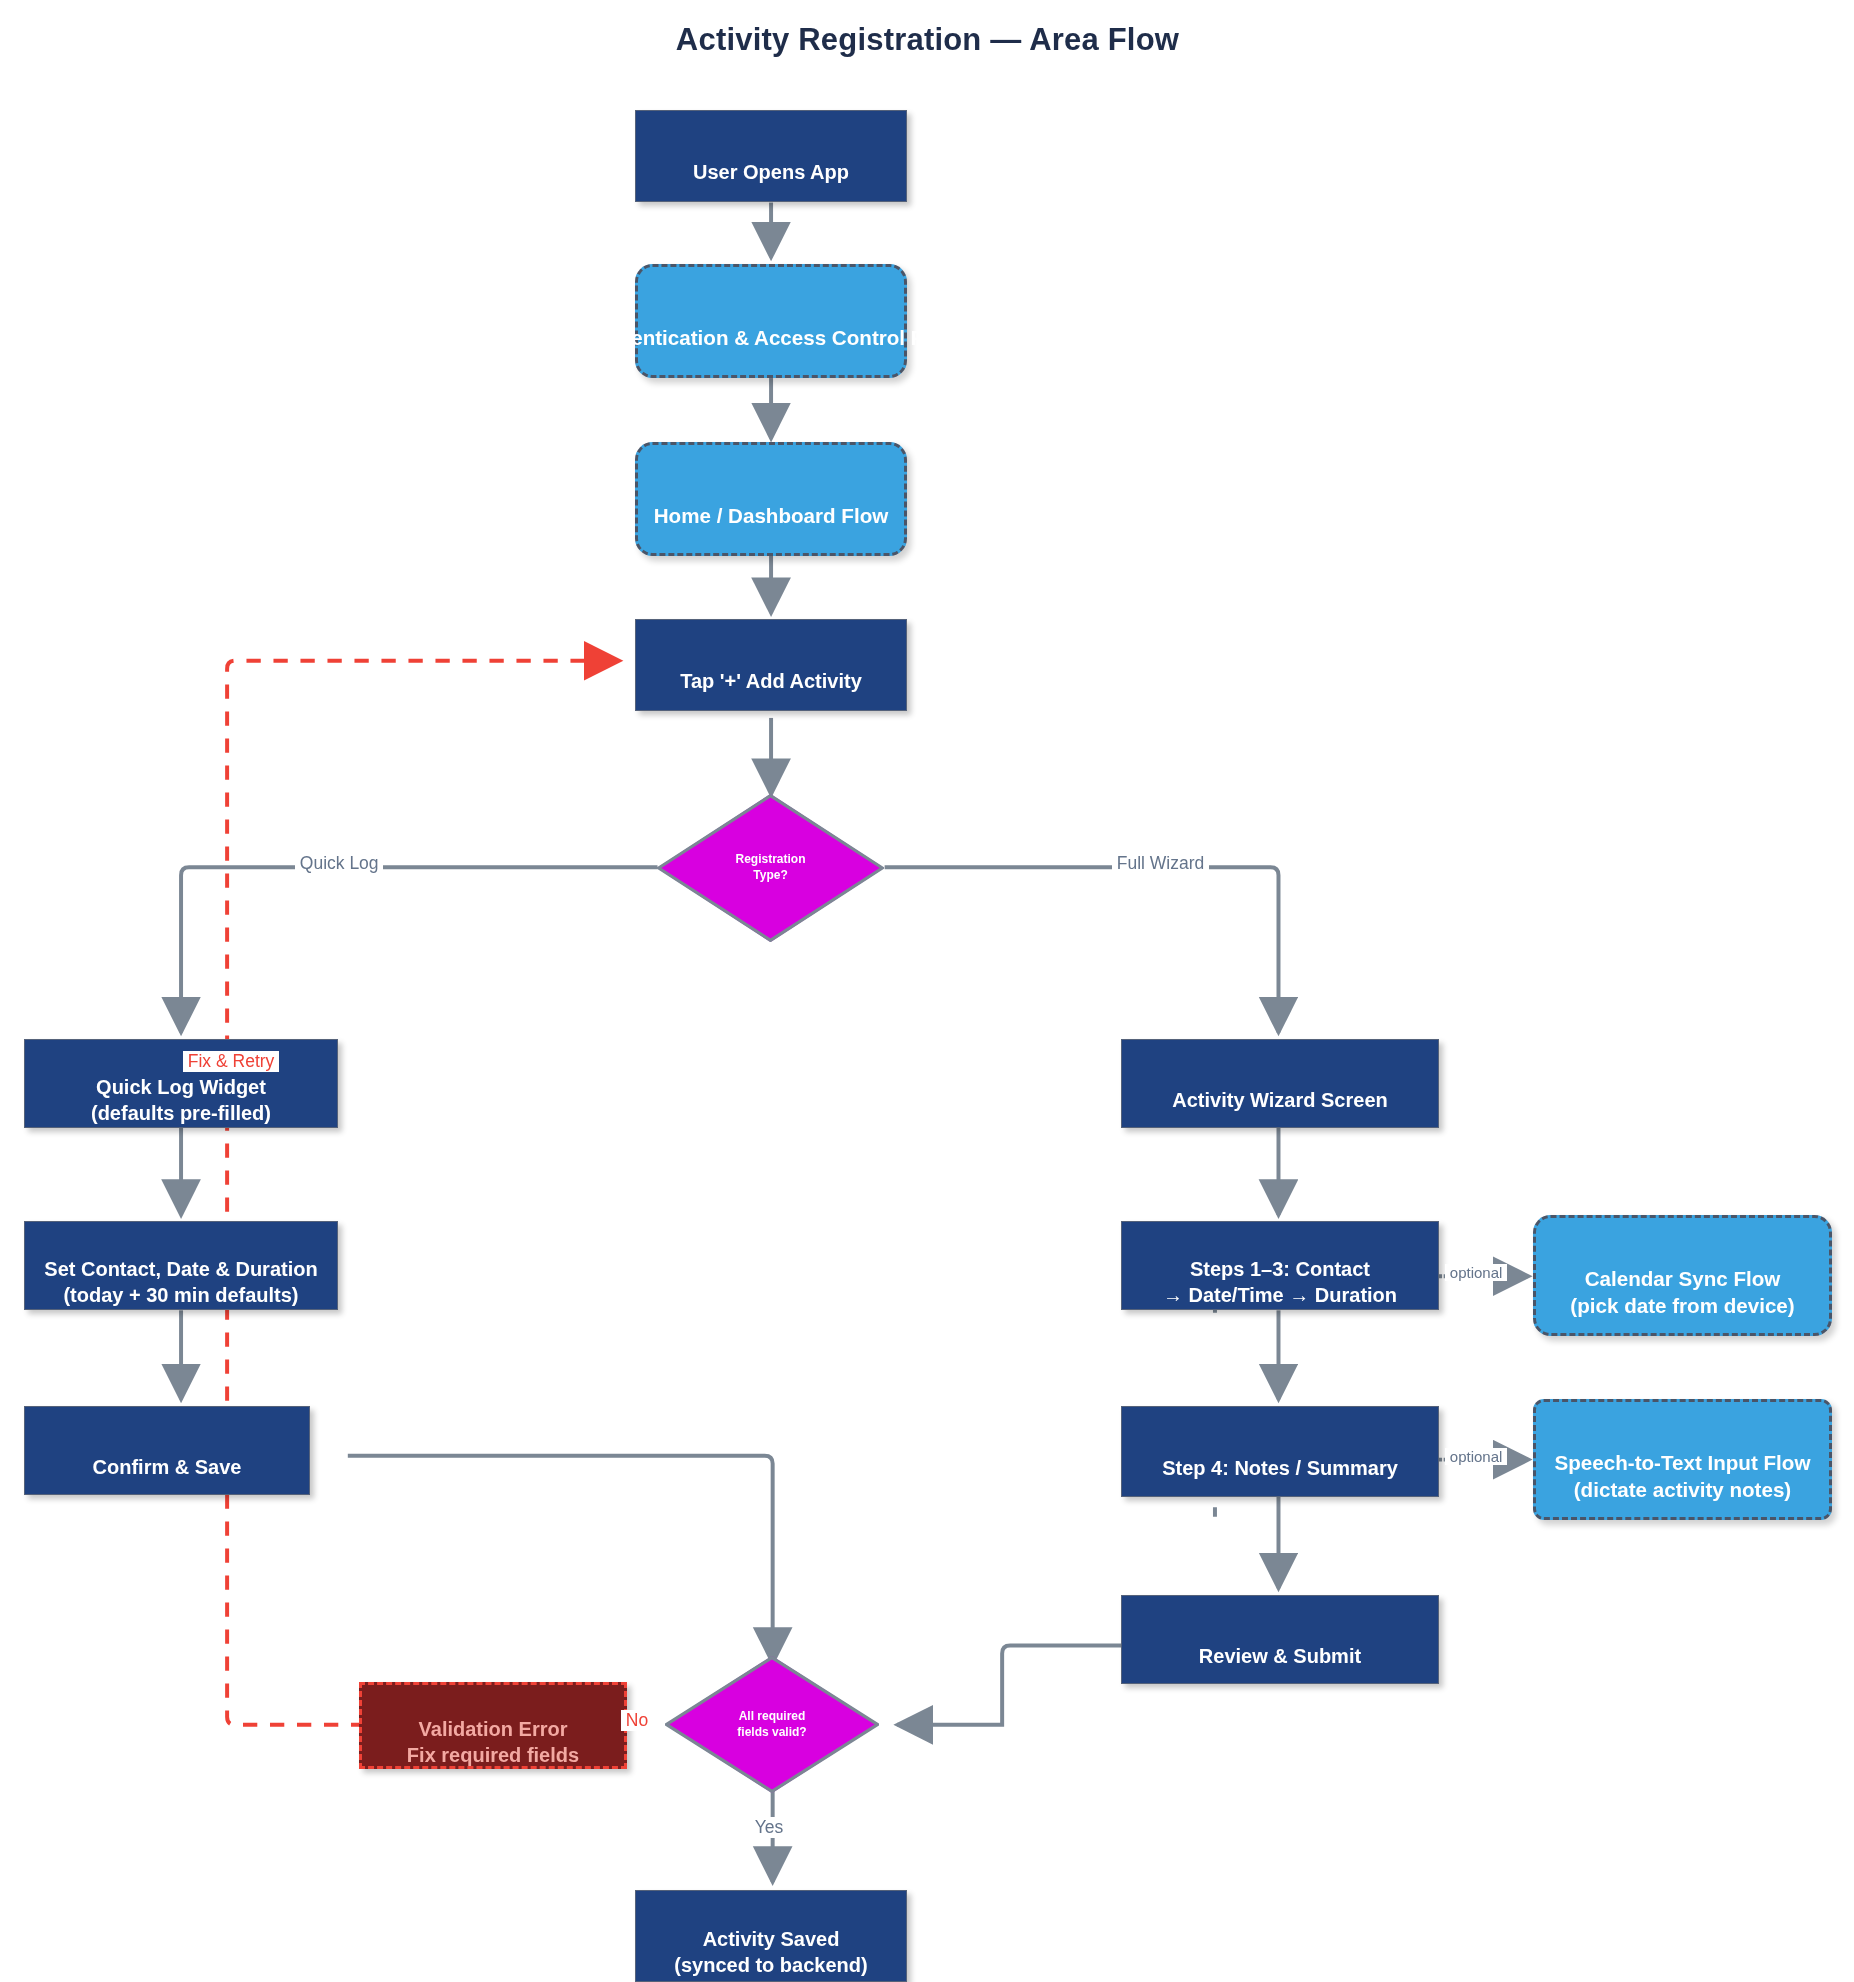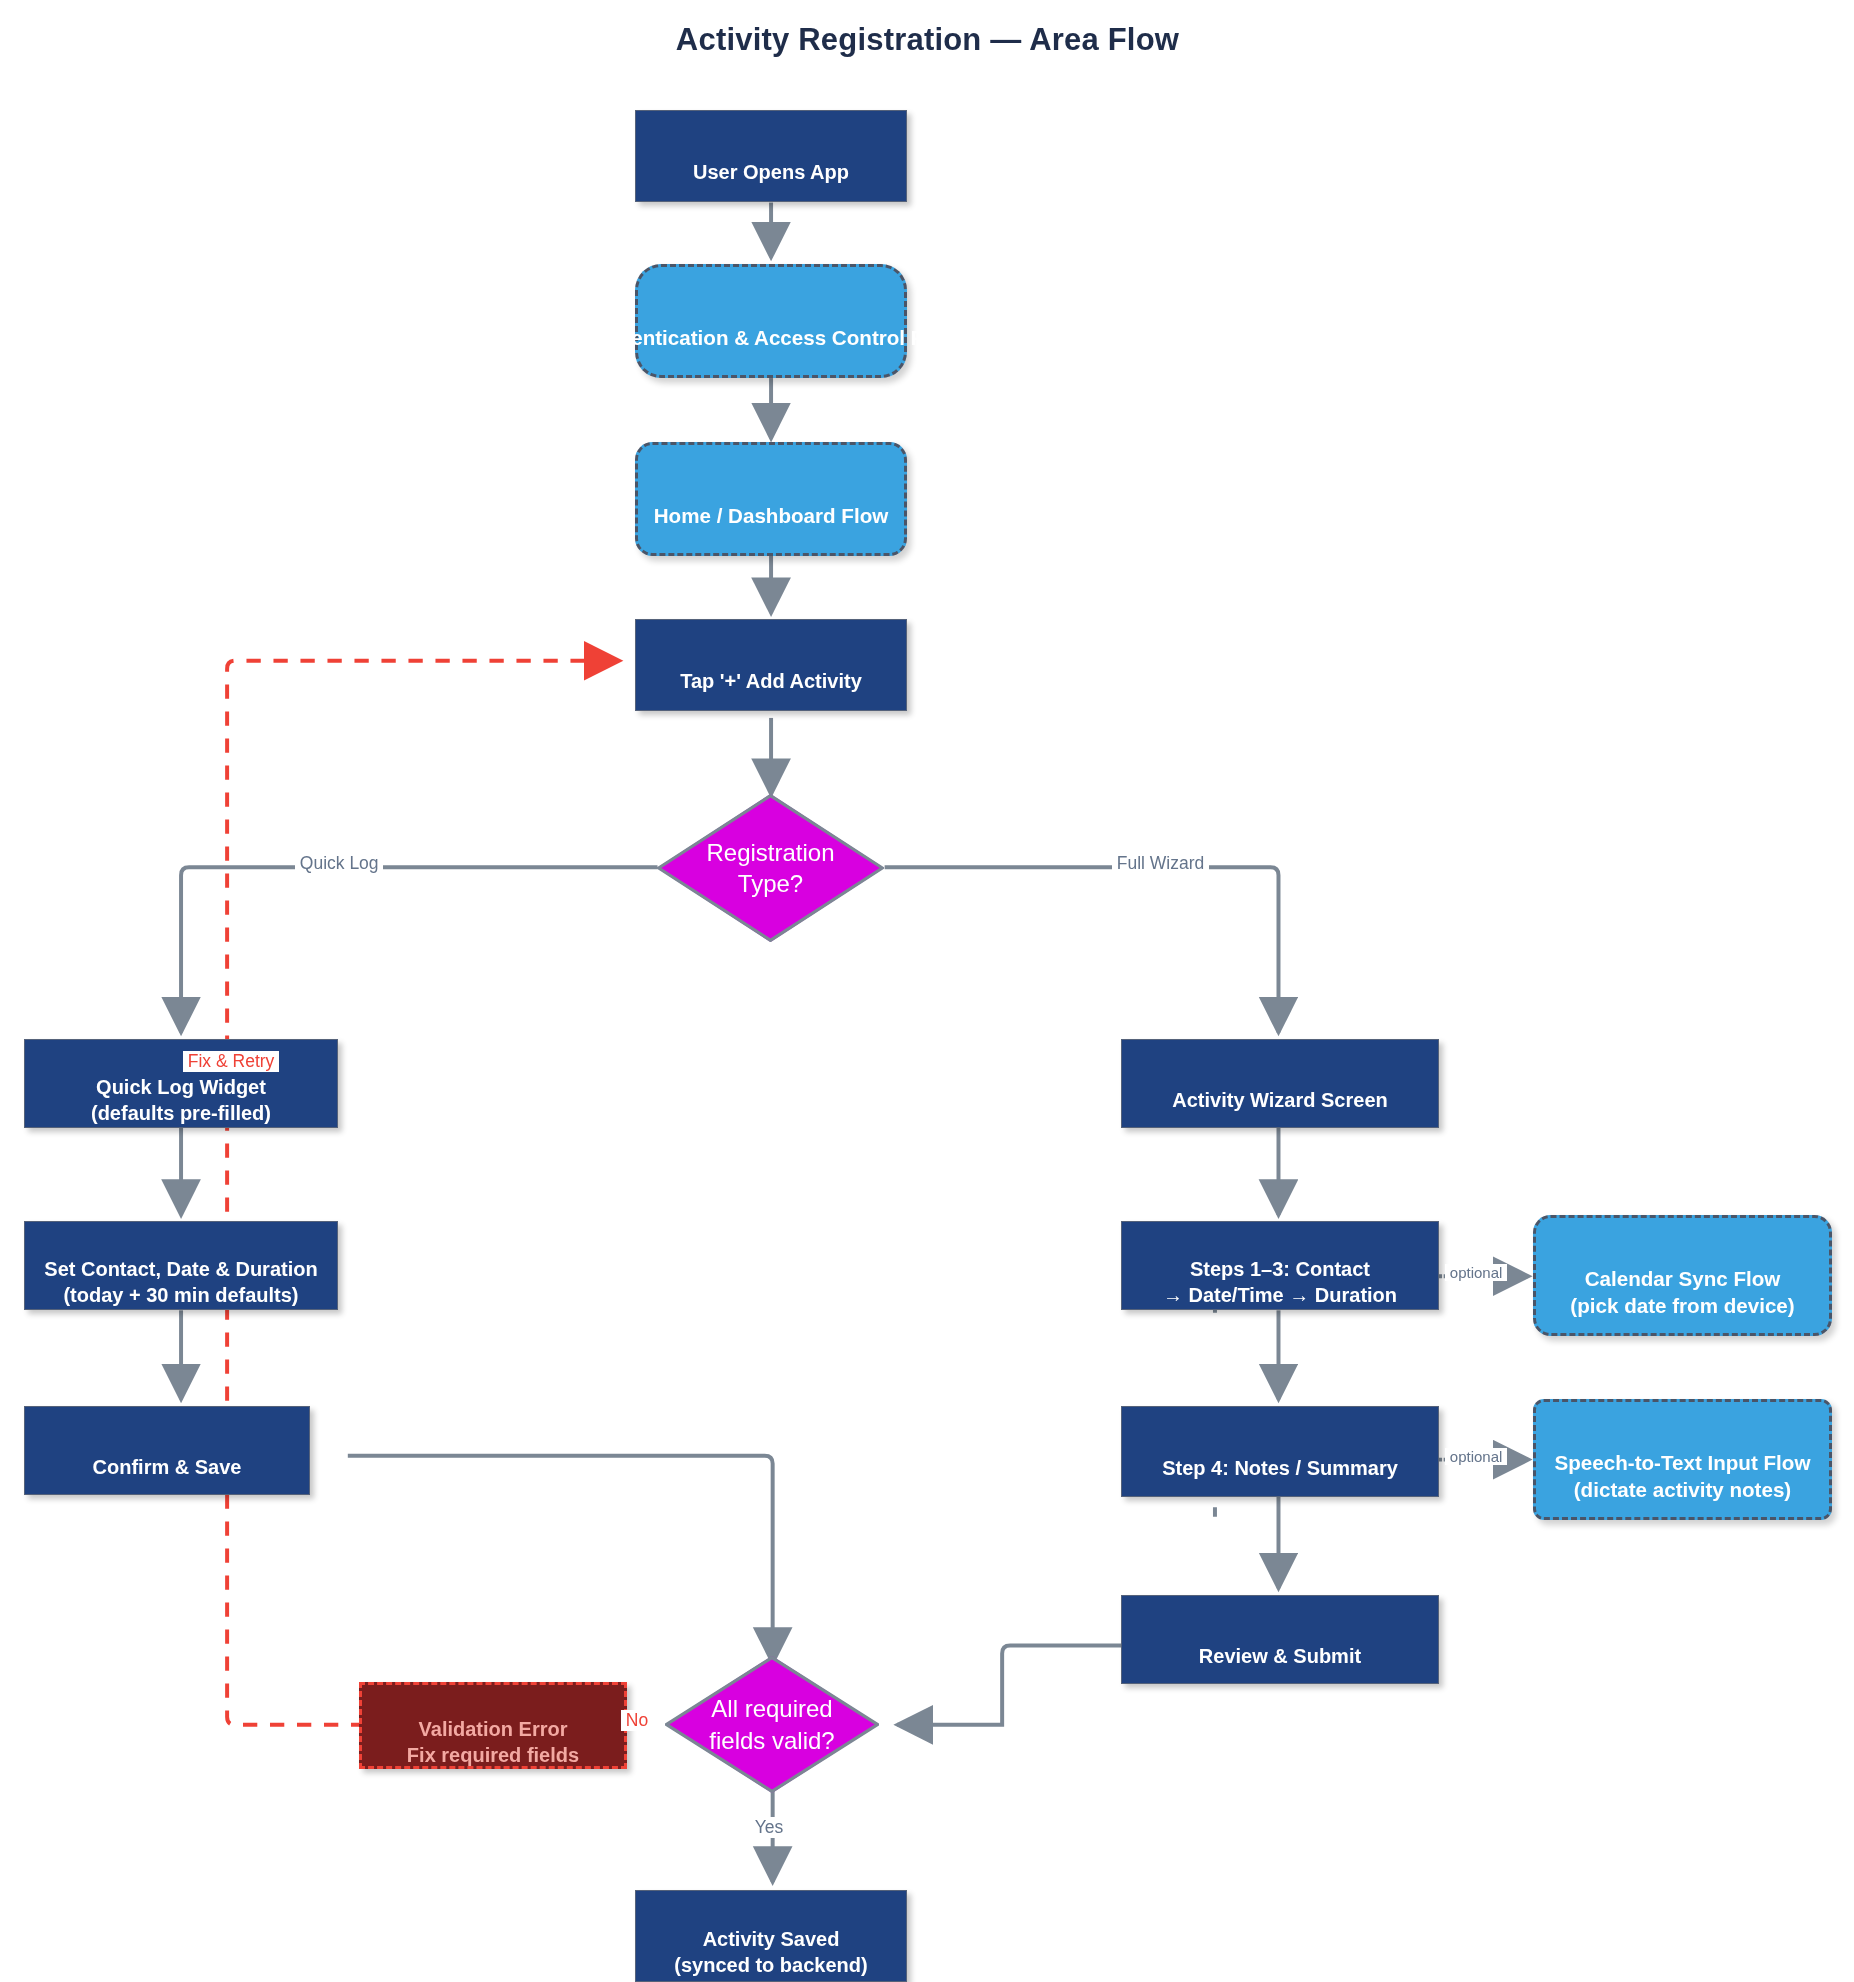--- a/index.html
+++ b/index.html
@@ -66,21 +66,21 @@
     font-size: 20.6px;
     box-shadow: 4px 4.8px 6.4px rgba(0,0,0,0.18);
   }
   .node.error {
     background: #7b1d1d;
     border: 3.2px dashed #ef4136;
     color: #f3a9a2;
     font-size: 20px;
     box-shadow: 4px 4px 5.6px rgba(0,0,0,0.22);
   }
-  .node.overflow-text { overflow: visible; border-radius: 26px; }
+  .node.overflow-text { overflow: visible; }
   .node.overflow-text .lbl { position: relative; }
 
   
   .diamond {
     position: absolute;
   }
   .diamond .shape {
     position: absolute;
     left: 0; top: 0;
     width: 100%;
@@ -99,22 +99,22 @@
   .diamond .dlabel {
     position: absolute;
     left: 0; top: 0;
     width: 100%;
     height: 100%;
     display: flex;
     align-items: center;
     justify-content: center;
     text-align: center;
     color: #ffffff;
-    font-weight: normal;
-    font-size: 24px;
+    font-weight: bold;
+    font-size: 12px;
     line-height: 1.3;
     white-space: nowrap;
   }
 
   
   .edge-label {
     position: absolute;
     font-size: 17.5px;
     color: #64748b;
     background: #ffffff;

